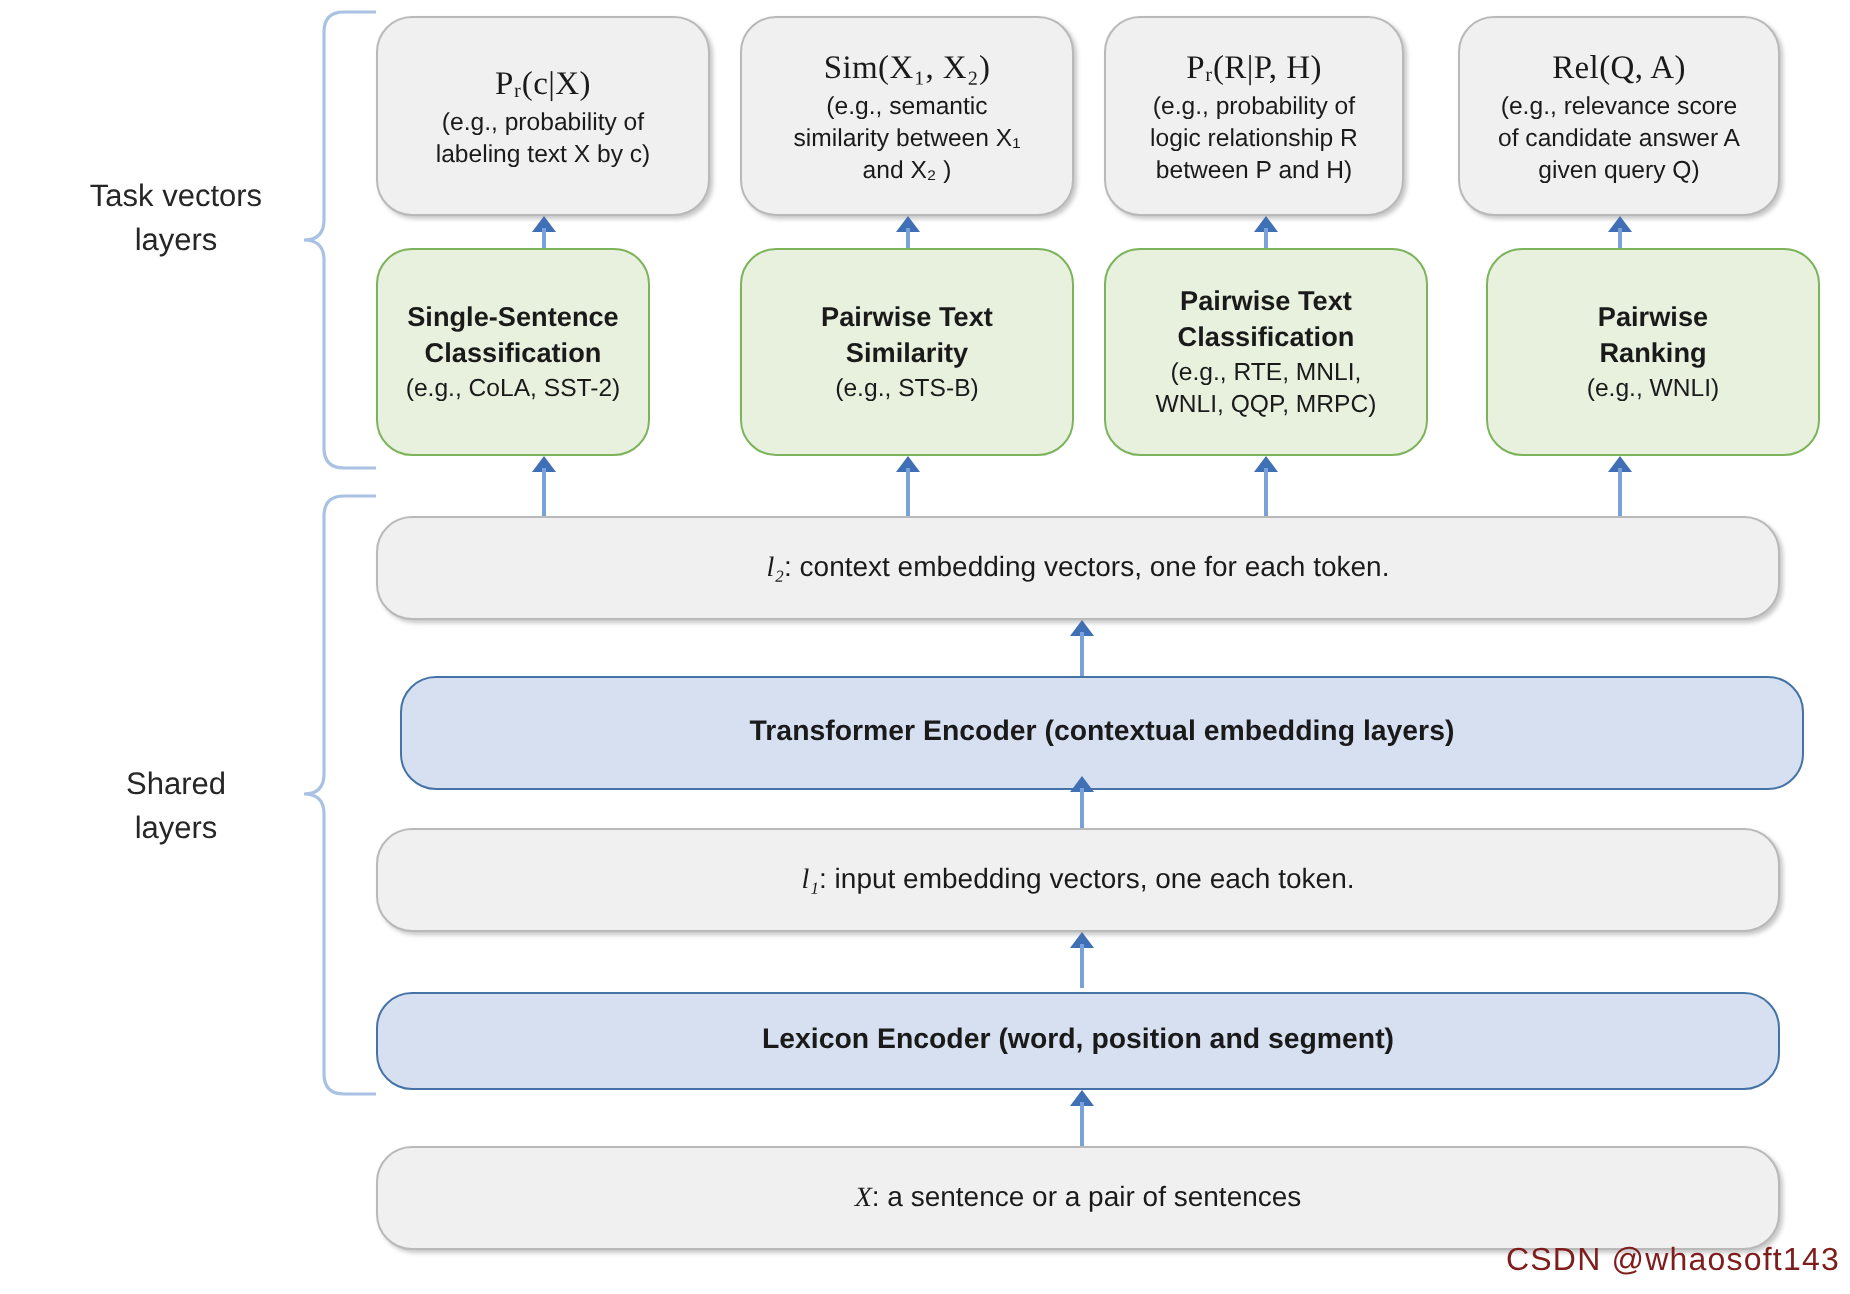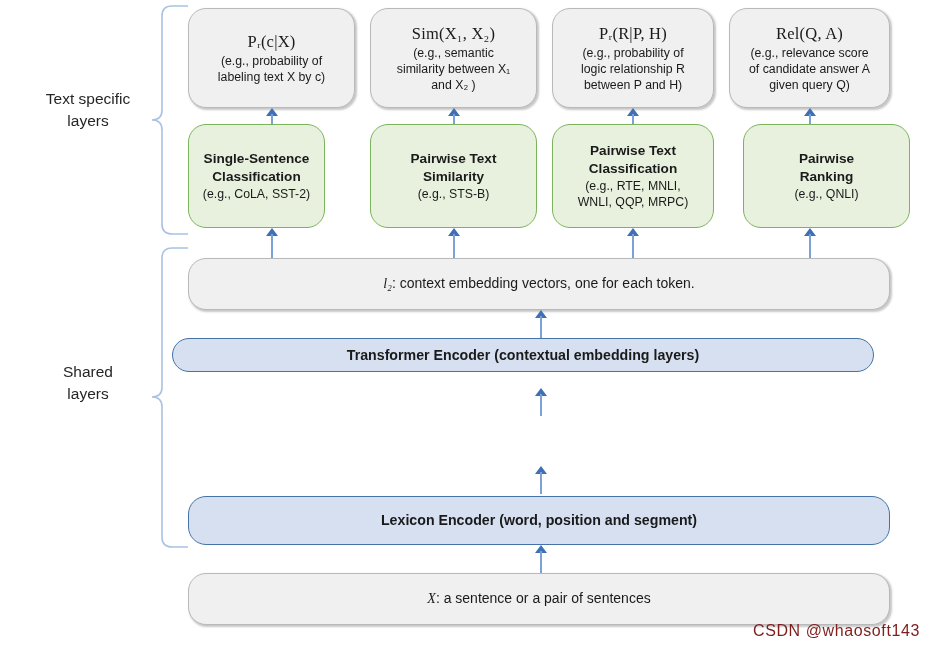--- a/index.html
+++ b/index.html
@@ -80,25 +80,25 @@
     letter-spacing:.6px;
     font-family:"Liberation Sans","DejaVu Sans",sans-serif;
   }
 </style>
 </head>
 <body>
 
 <div id="diagram">
 
   <div class="side-label" style="left:8px;top:88px;width:160px;">
-    <div>Text specific</div>
+    <div>Task vectors</div>
     <div>layers</div>
   </div>
 
-  <div class="side-label" style="left:8px;top:361px;width:160px;">
+  <div class="side-label" style="left:8px;top:382px;width:160px;">
     <div>Shared</div>
     <div>layers</div>
   </div>
 
   <svg class="brace" style="left:140px;top:4px;" width="50" height="232" viewBox="0 0 50 232">
     <path d="M48 2 H32 Q22 2 22 12 V106 Q22 116 12 116 Q22 116 22 126 V220 Q22 230 32 230 H48" fill="none" stroke="#a9c2e4" stroke-width="1.6"></path>
   </svg>
 
   <svg class="brace" style="left:140px;top:246px;" width="50" height="303" viewBox="0 0 50 303">
     <path d="M48 2 H32 Q22 2 22 12 V141 Q22 151 12 151 Q22 151 22 161 V291 Q22 301 32 301 H48" fill="none" stroke="#a9c2e4" stroke-width="1.6"></path>
@@ -110,21 +110,21 @@
     <div class="sub-line">labeling text X by c)</div>
   </div>
 
   <div class="box grey" style="left:370px;top:8px;width:167px;height:100px;">
     <div class="title-line">Sim(X₁, X₂)</div>
     <div class="sub-line">(e.g., semantic</div>
     <div class="sub-line">similarity between X₁</div>
     <div class="sub-line">and X₂ )</div>
   </div>
 
-  <div class="box grey" style="left:552px;top:8px;width:162px;height:100px;">
+  <div class="box grey" style="left:552px;top:8px;width:150px;height:100px;">
     <div class="title-line">Pᵣ(R|P, H)</div>
     <div class="sub-line">(e.g., probability of</div>
     <div class="sub-line">logic relationship R</div>
     <div class="sub-line">between P and H)</div>
   </div>
 
   <div class="box grey" style="left:729px;top:8px;width:161px;height:100px;">
     <div class="title-line">Rel(Q, A)</div>
     <div class="sub-line">(e.g., relevance score</div>
     <div class="sub-line">of candidate answer A</div>
@@ -163,21 +163,21 @@
   <div class="box green" style="left:552px;top:124px;width:162px;height:104px;">
     <div class="bold-line">Pairwise Text</div>
     <div class="bold-line">Classification</div>
     <div class="sub-line">(e.g., RTE, MNLI,</div>
     <div class="sub-line">WNLI, QQP, MRPC)</div>
   </div>
 
   <div class="box green" style="left:723px;top:124px;width:167px;height:104px;margin-left:20px;">
     <div class="bold-line">Pairwise</div>
     <div class="bold-line">Ranking</div>
-    <div class="sub-line">(e.g., QNLI)</div>
+    <div class="sub-line">(e.g., WNLI)</div>
   </div>
 
   <div class="arrow" style="left:265px;top:228px;height:30px;">
     <div class="head"></div>
       <div class="shaft" style="height:24px;"></div>
   </div>
   <div class="arrow" style="left:447px;top:228px;height:30px;">
     <div class="head"></div>
       <div class="shaft" style="height:24px;"></div>
   </div>
@@ -194,29 +194,34 @@
     <div class="wide-line">
       <i class="v">l₂</i><span>: context embedding vectors, one for each token.</span>
     </div>
   </div>
 
   <div class="arrow" style="left:534px;top:310px;height:28px;">
     <div class="head"></div>
       <div class="shaft" style="height:22px;"></div>
   </div>
 
-  <div class="box blue" style="left:172px;top:338px;width:702px;height:34px;">
+  <div class="box blue" style="left:200px;top:338px;width:702px;height:57px;">
     <div class="wide-bold">Transformer Encoder (contextual embedding layers)</div>
   </div>
 
   <div class="arrow" style="left:534px;top:388px;height:28px;">
     <div class="head"></div>
       <div class="shaft" style="height:22px;"></div>
   </div>
 
+  <div class="box grey" style="left:188px;top:414px;width:702px;height:52px;">
+    <div class="wide-line">
+      <i class="v">l₁</i><span>: input embedding vectors, one each token.</span>
+    </div>
+  </div>
 
   <div class="arrow" style="left:534px;top:466px;height:28px;">
     <div class="head"></div>
       <div class="shaft" style="height:22px;"></div>
   </div>
 
   <div class="box blue" style="left:188px;top:496px;width:702px;height:49px;">
     <div class="wide-bold">Lexicon Encoder (word, position and segment)</div>
   </div>
 

